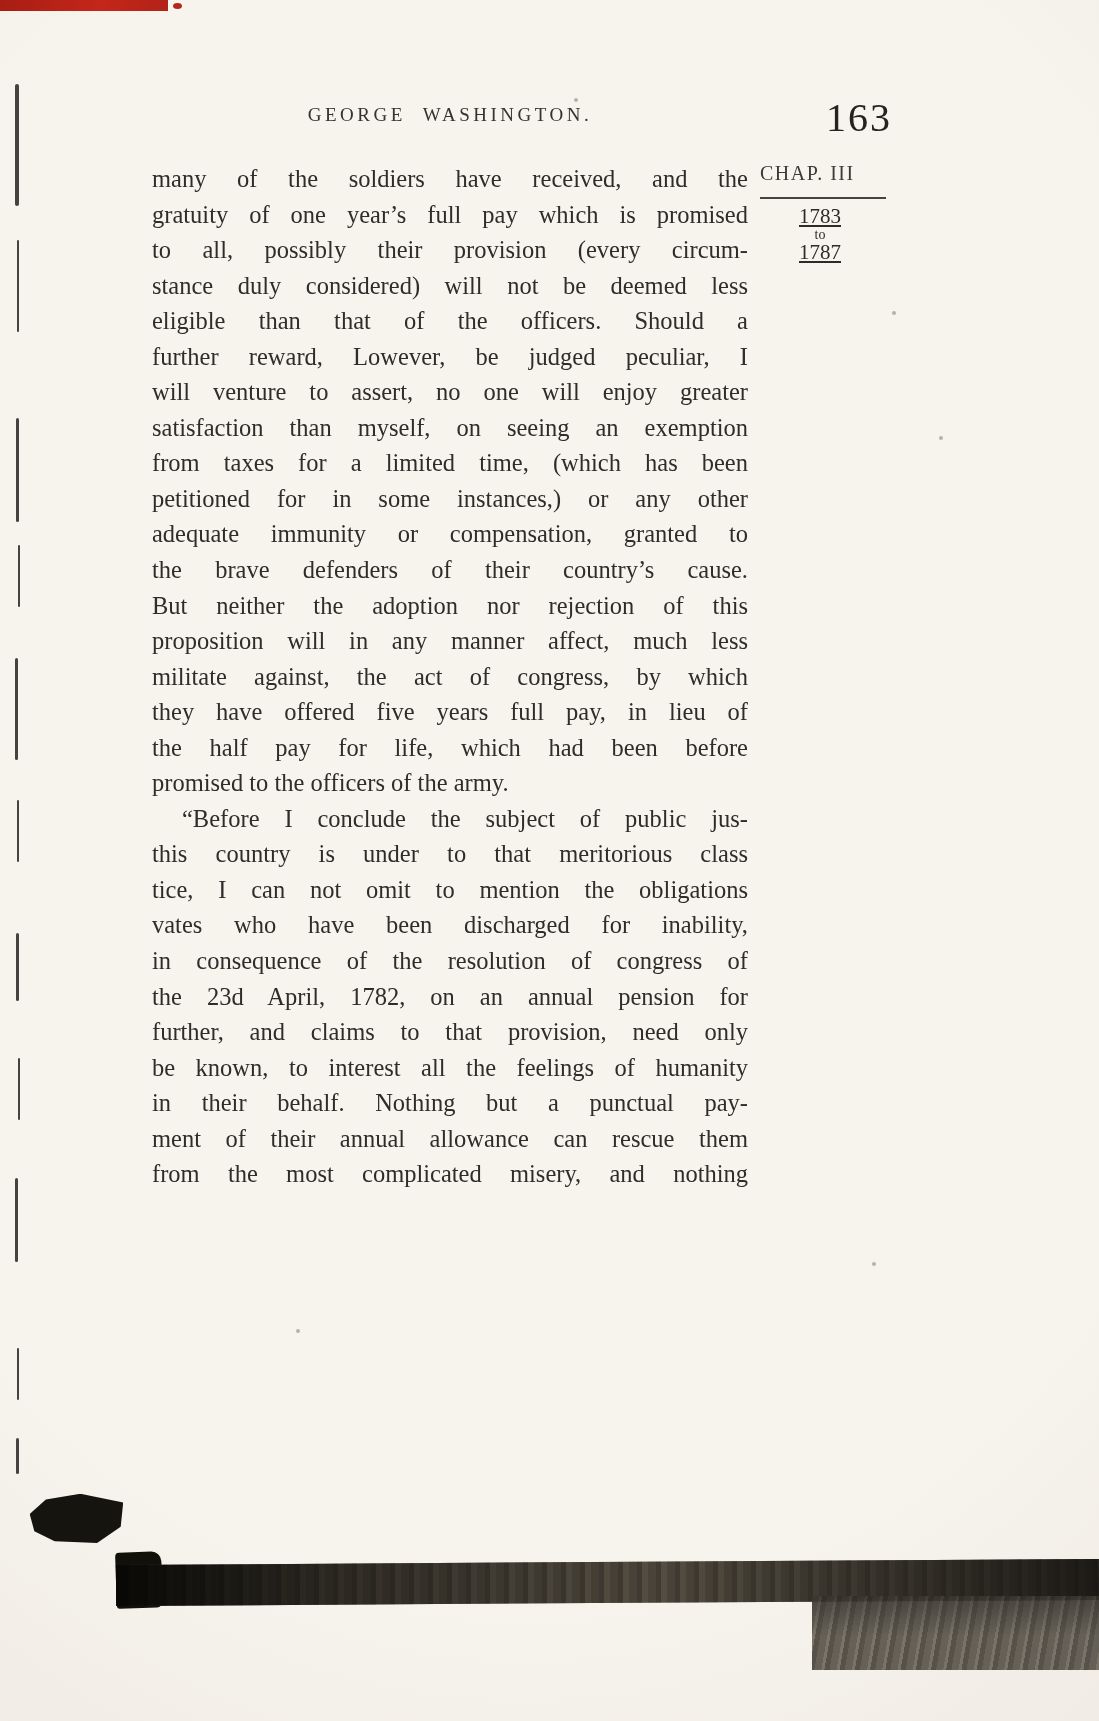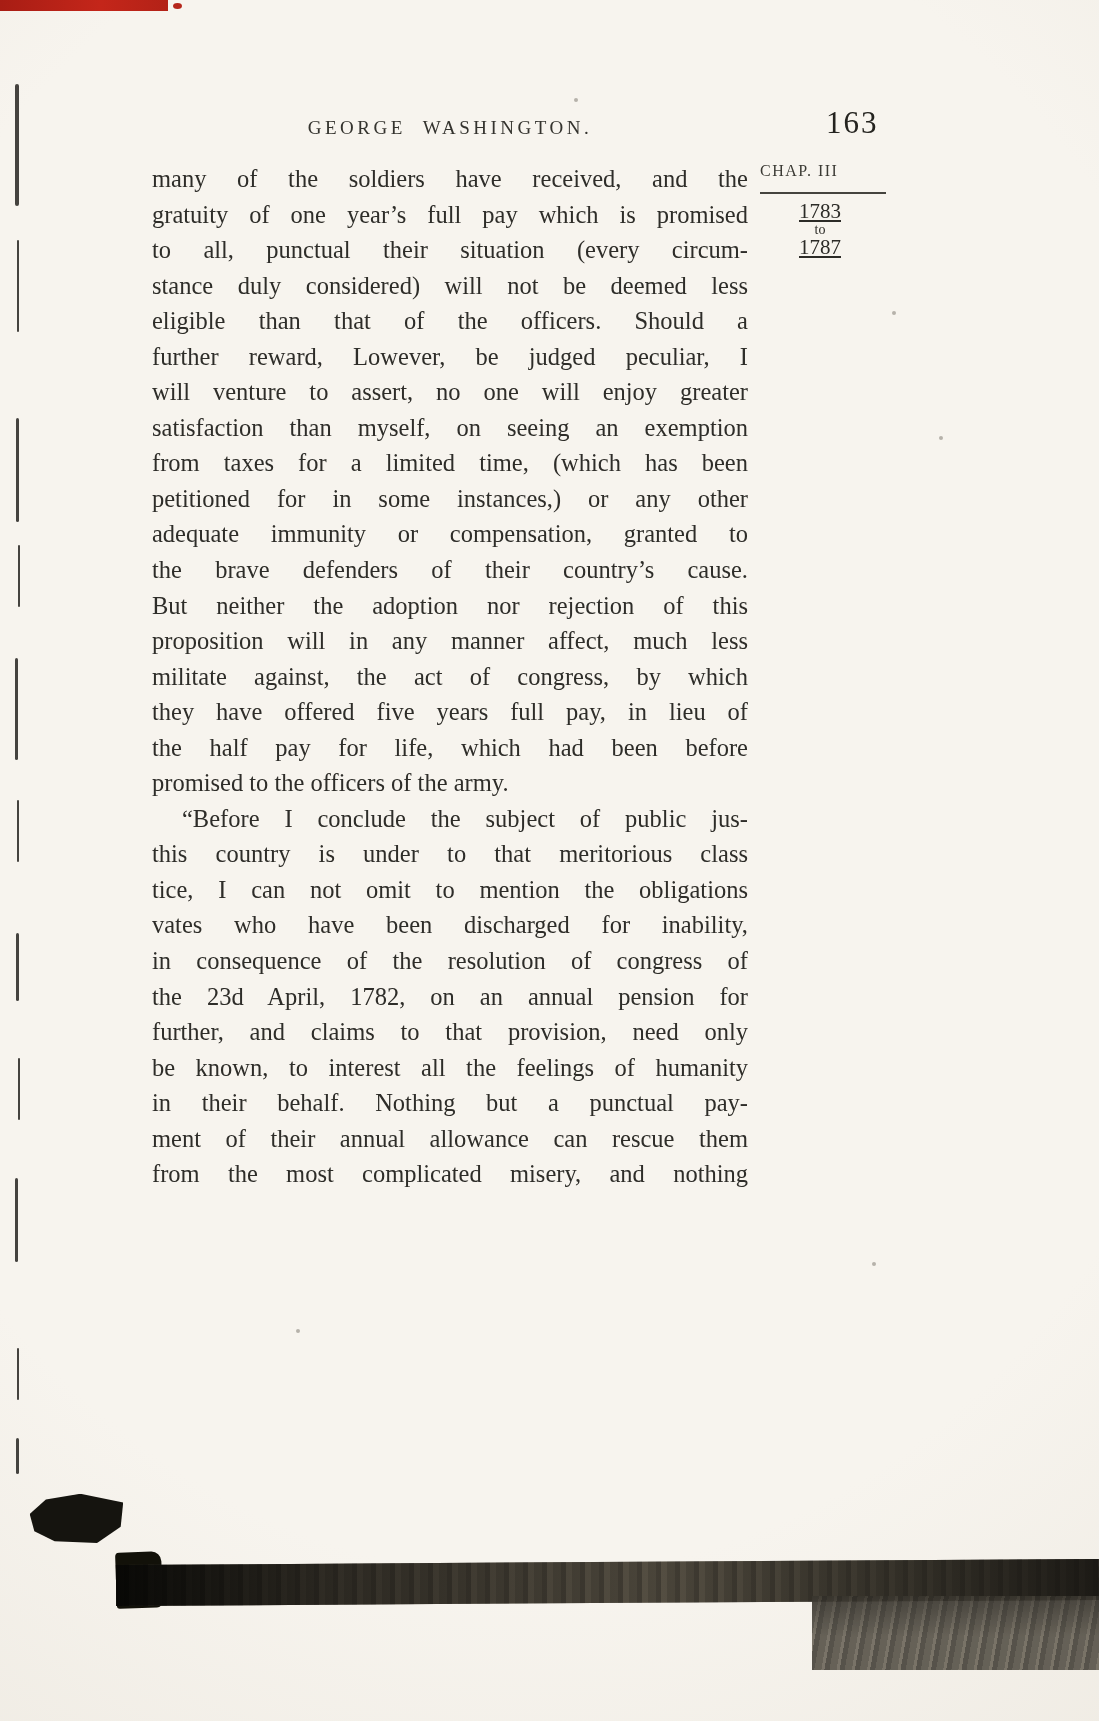--- a/index.html
+++ b/index.html
@@ -61,48 +61,48 @@
     position: absolute; left: 812px; top: 1596px;
     width: 287px; height: 74px;
     background:
       linear-gradient(180deg, rgba(30,28,23,.55), rgba(0,0,0,0) 55%),
       repeating-linear-gradient(100deg, #5a554b 0 7px, #6f695d 7px 10px, #49453d 10px 15px);
     opacity: .92;
   }
 
   
   .running-title {
-    position: absolute; left: 152px; top: 117px; width: 596px;
+    position: absolute; left: 152px; top: 104px; width: 596px;
     text-align: center;
     font-size: 19px; letter-spacing: 3.5px; word-spacing: 9px;
     color: #34332e;
   }
   .page-number {
-    position: absolute; left: 826px; top: 105px;
-    font-size: 31px; letter-spacing: 2px;
+    position: absolute; left: 826px; top: 94px;
+    font-size: 40px; letter-spacing: 2px;
     color: #24231f;
   }
   .body-text {
     position: absolute; left: 152px; top: 161px; width: 596px;
   }
   .line {
     font-size: 24.5px;
     line-height: 35.55px;
     text-align: justify;
     text-align-last: justify;
     white-space: normal;
   }
   .line.last { text-align-last: left; }
   .line.indent { text-indent: 30px; }
 
   .margin-notes {
     position: absolute; left: 760px; top: 162px; width: 128px;
   }
   .chap {
-    font-size: 16px; letter-spacing: 1.5px;
+    font-size: 20px; letter-spacing: 1.5px;
     color: #3b3a34;
   }
   .margin-rule {
     border: none;
     border-top: 2px solid #45443e;
     margin: 12px 0 6px 0;
     width: 126px;
   }
   .years {
     width: 92px; margin-left: 14px;
@@ -137,21 +137,21 @@
   <div class="speck" style="left:939px; top:436px;"></div>
   <div class="speck" style="left:296px; top:1329px;"></div>
   <div class="speck" style="left:872px; top:1262px;"></div>
 
   <div class="running-title">GEORGE WASHINGTON.</div>
   <div class="page-number">163</div>
 
   <div class="body-text">
       <div class="line">many of the soldiers have received, and the</div>
       <div class="line">gratuity of one year’s full pay which is promised</div>
-      <div class="line">to all, punctual their situation (every circum-</div>
+      <div class="line">to all, possibly their provision (every circum-</div>
       <div class="line">stance duly considered) will not be deemed less</div>
       <div class="line">eligible than that of the officers.  Should a</div>
       <div class="line">further reward, Lowever, be judged peculiar, I</div>
       <div class="line">will venture to assert, no one will enjoy greater</div>
       <div class="line">satisfaction than myself, on seeing an exemption</div>
       <div class="line">from taxes for a limited time, (which has been</div>
       <div class="line">petitioned for in some instances,) or any other</div>
       <div class="line">adequate immunity or compensation, granted to</div>
       <div class="line">the brave defenders of their country’s cause.</div>
       <div class="line">But neither the adoption nor rejection of this</div>

